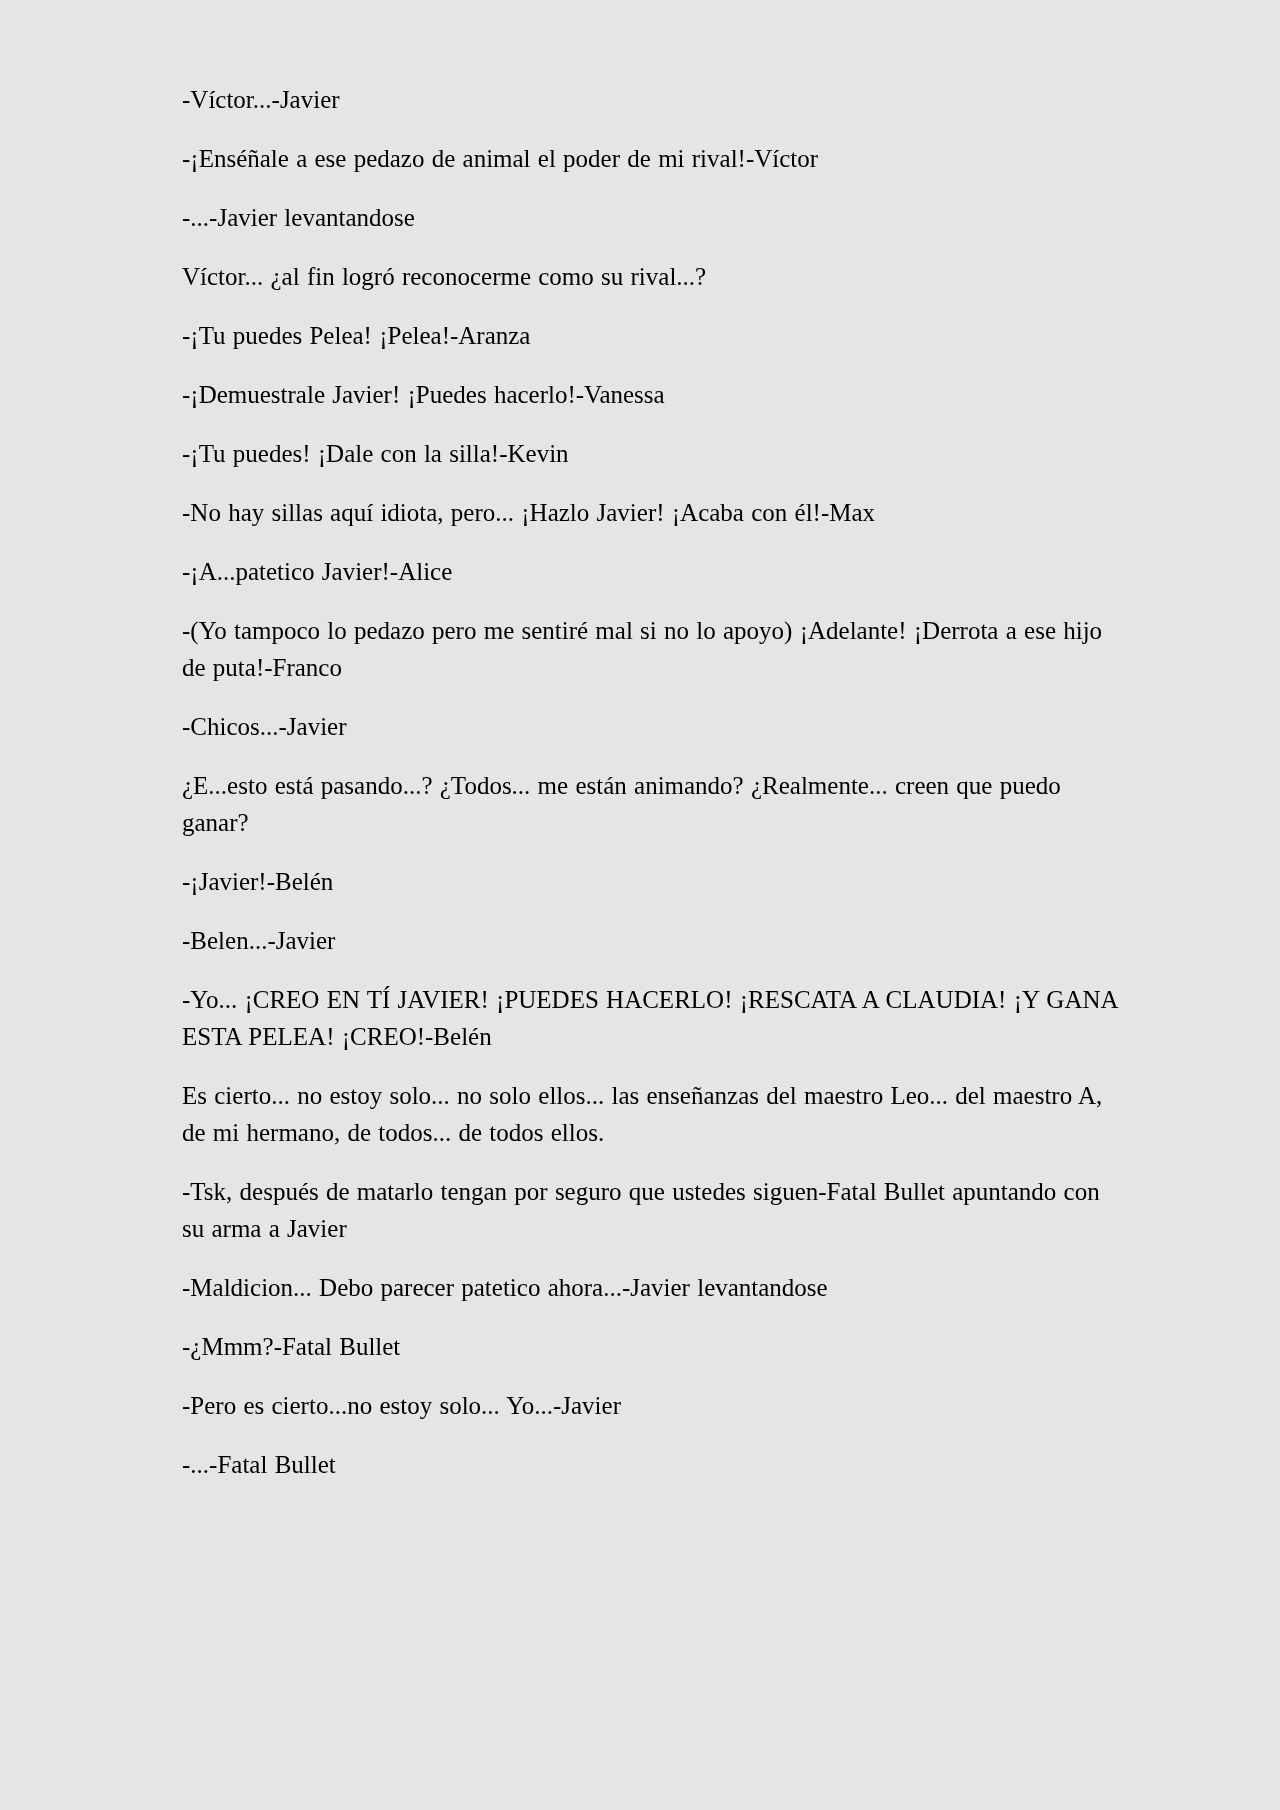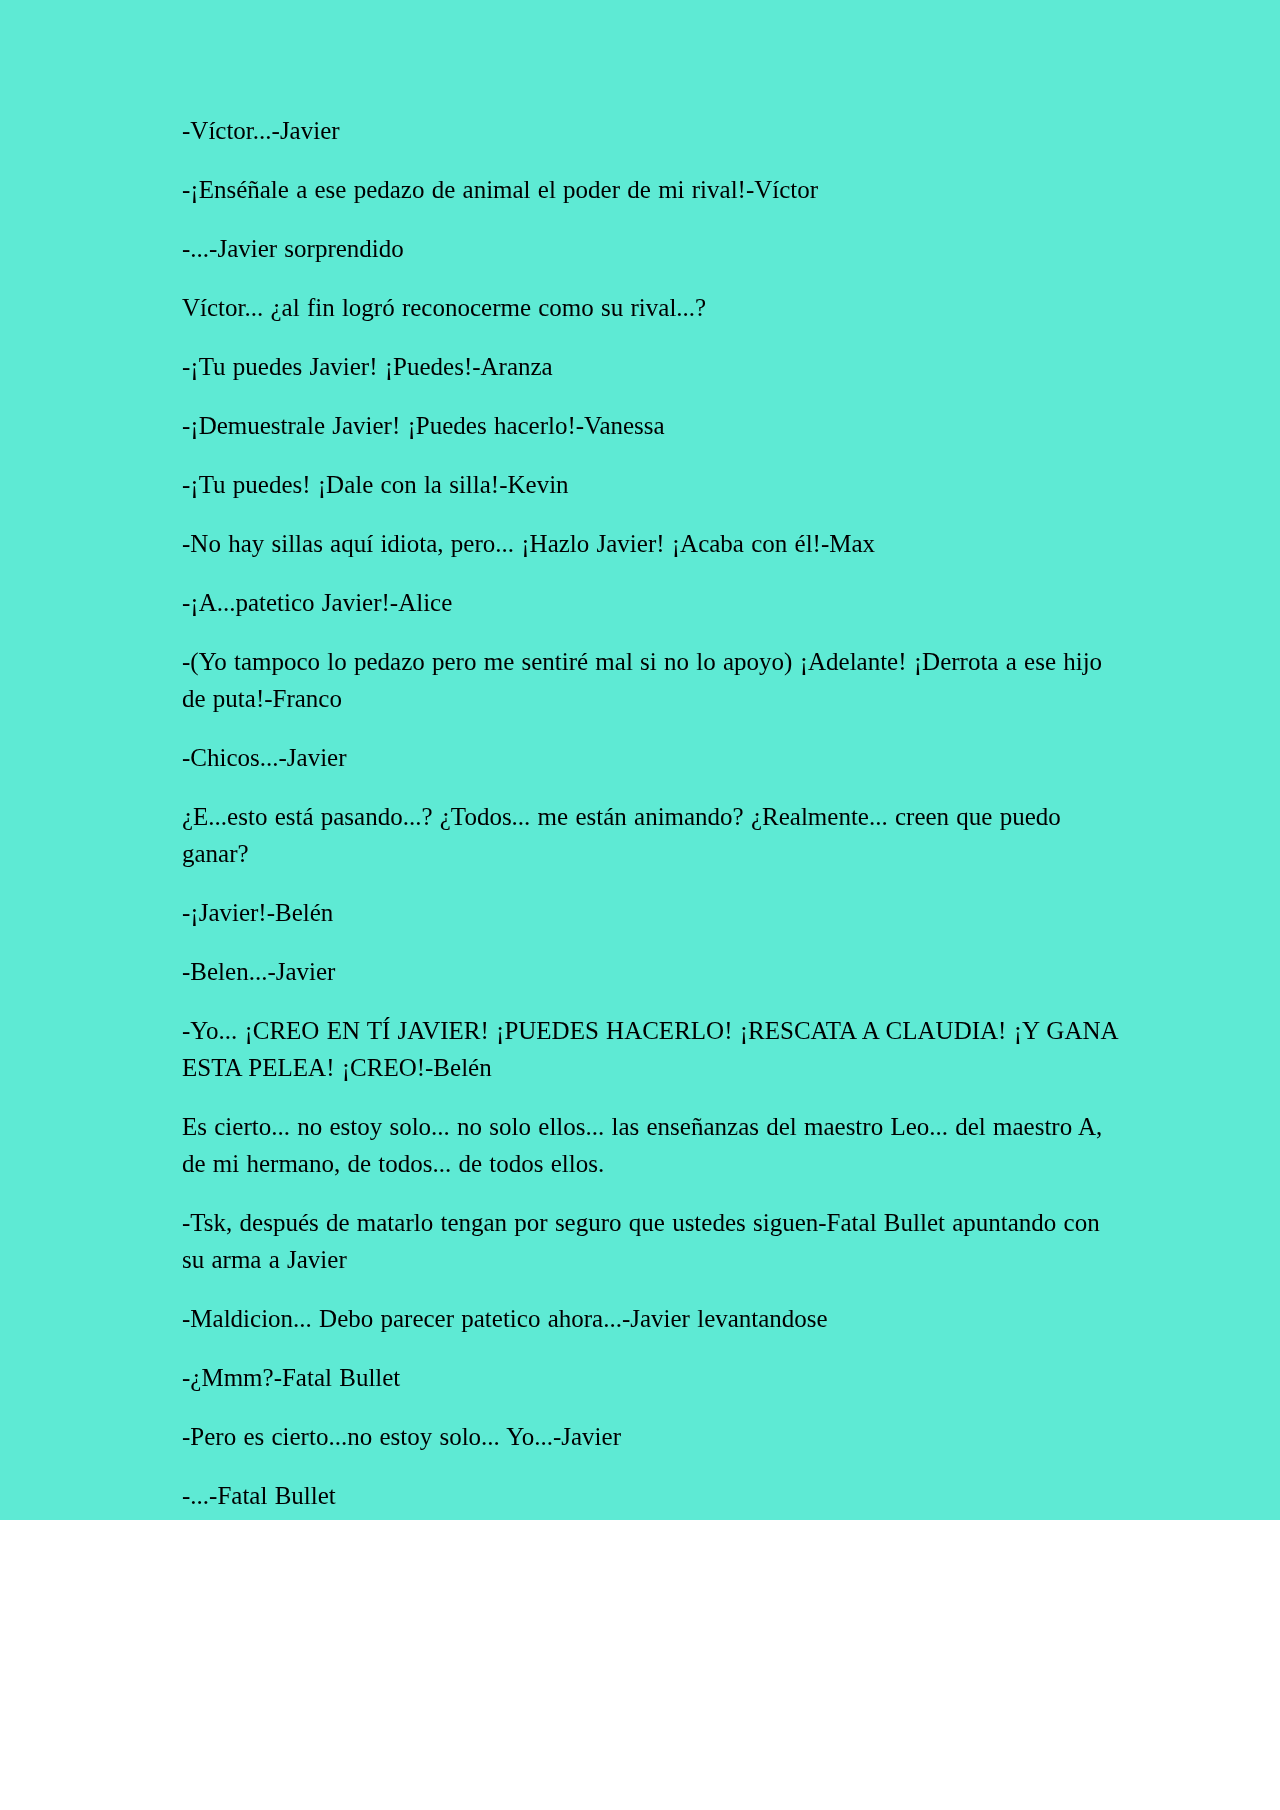--- a/index.html
+++ b/index.html
@@ -3,25 +3,25 @@
 <meta charset="utf-8">
 <style>
   html, body {
     margin: 0;
     padding: 0;
     background: #ffffff;
   }
   .page {
     position: relative;
     width: 1280px;
-    height: 1520px;
-    background: #5eead4;
+    height: 1810px;
+    background: #e5e5e5;
     overflow: hidden;
     box-sizing: border-box;
-    padding: 112px 158px 0 182px;
+    padding: 81px 158px 0 182px;
   }
   .doc-body {
     width: 940px;
     color: #000000;
     font-family: "Liberation Serif", "DejaVu Serif", serif;
     font-size: 25px;
     line-height: 37px;
     text-align: left;
   }
   .doc-body p {
@@ -30,23 +30,23 @@
     word-spacing: 1px;
   }
 </style>
 </head>
 <body>
 
 <div class="page">
   <div class="doc-body">
       <p>-Víctor...-Javier</p>
       <p>-¡Enséñale a ese pedazo de animal el poder de mi rival!-Víctor</p>
-      <p>-...-Javier sorprendido</p>
+      <p>-...-Javier levantandose</p>
       <p>Víctor... ¿al fin logró reconocerme como su rival...?</p>
-      <p>-¡Tu puedes Javier! ¡Puedes!-Aranza</p>
+      <p>-¡Tu puedes Pelea! ¡Pelea!-Aranza</p>
       <p>-¡Demuestrale Javier! ¡Puedes hacerlo!-Vanessa</p>
       <p>-¡Tu puedes! ¡Dale con la silla!-Kevin</p>
       <p>-No hay sillas aquí idiota, pero... ¡Hazlo Javier! ¡Acaba con él!-Max</p>
       <p>-¡A...patetico Javier!-Alice</p>
       <p>-(Yo tampoco lo pedazo pero me sentiré mal si no lo apoyo) ¡Adelante! ¡Derrota a ese hijo de puta!-Franco</p>
       <p>-Chicos...-Javier</p>
       <p>¿E...esto está pasando...? ¿Todos... me están animando? ¿Realmente... creen que puedo ganar?</p>
       <p>-¡Javier!-Belén</p>
       <p>-Belen...-Javier</p>
       <p>-Yo... ¡CREO EN TÍ JAVIER! ¡PUEDES HACERLO! ¡RESCATA A CLAUDIA! ¡Y GANA ESTA PELEA! ¡CREO!-Belén</p>

